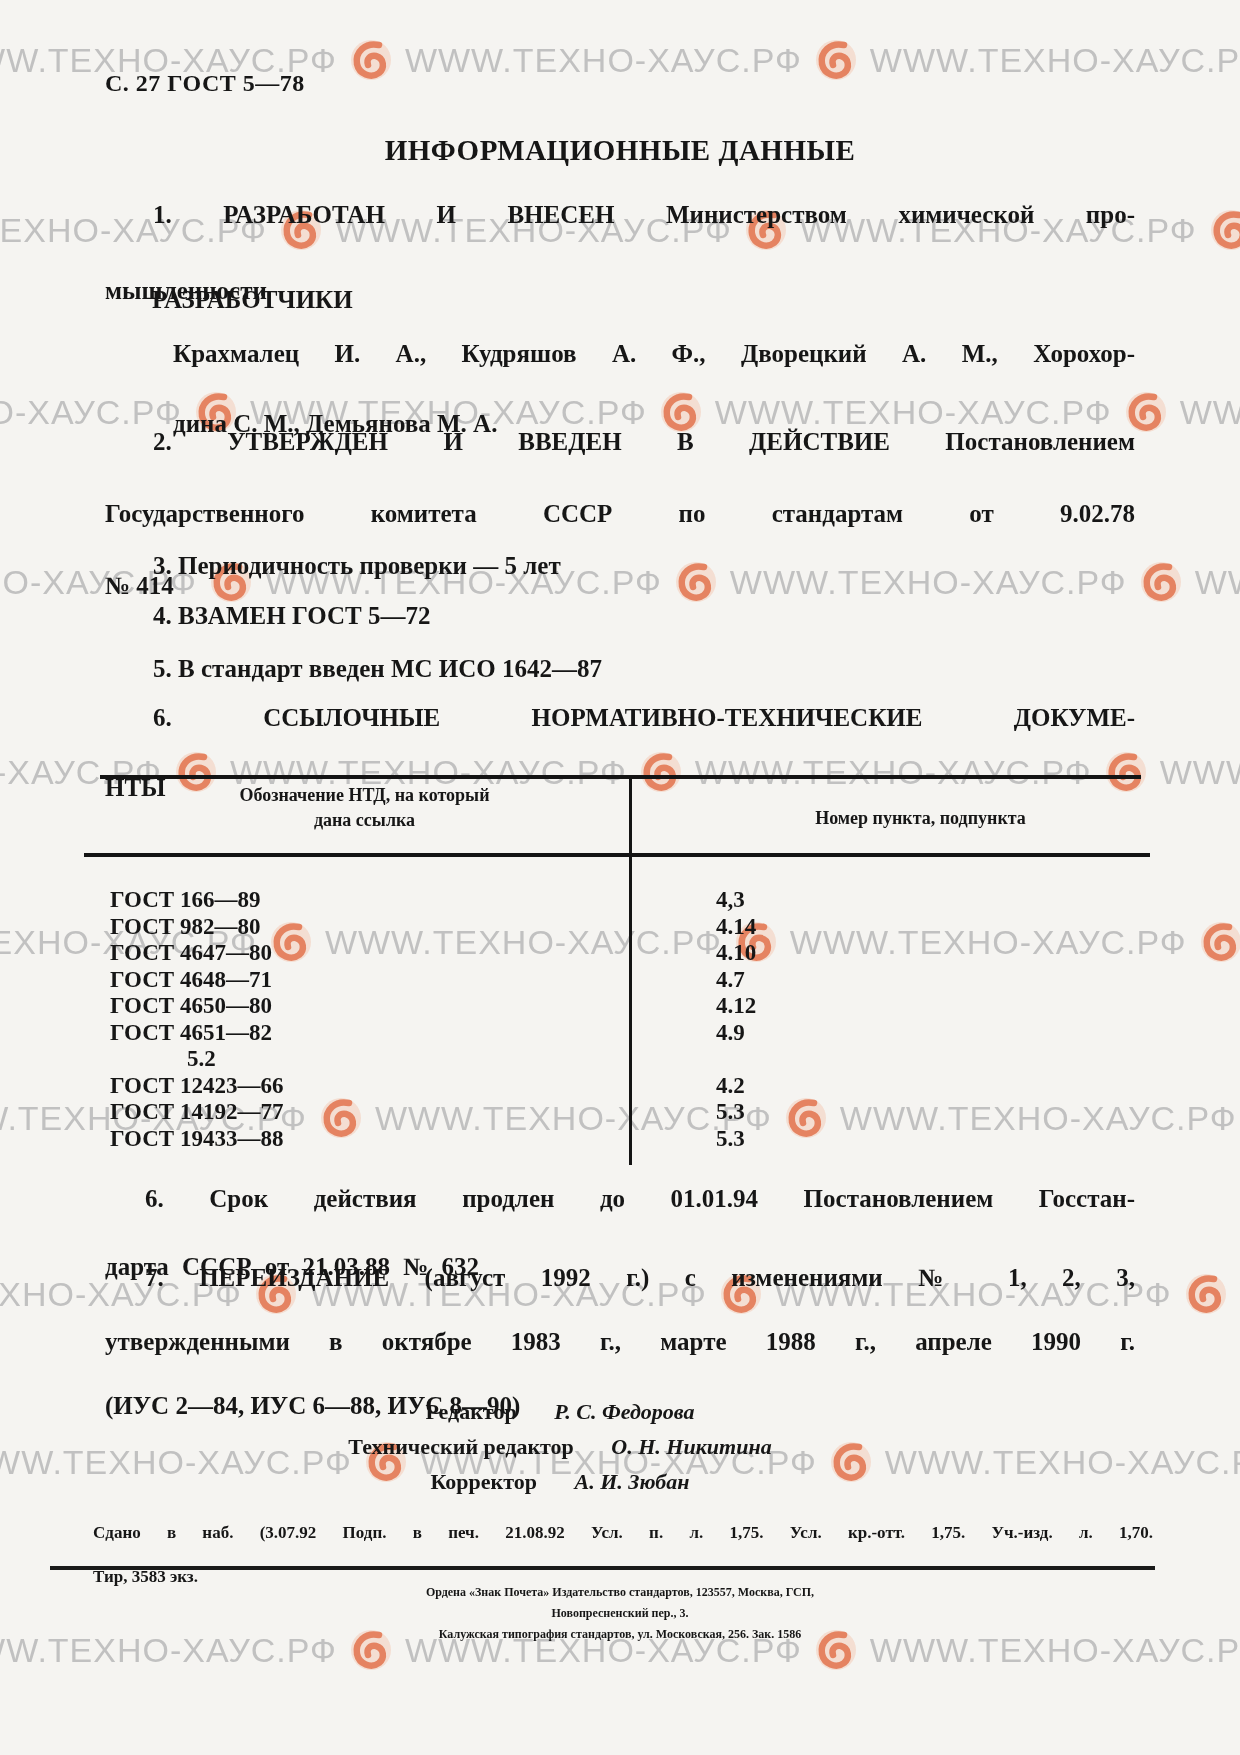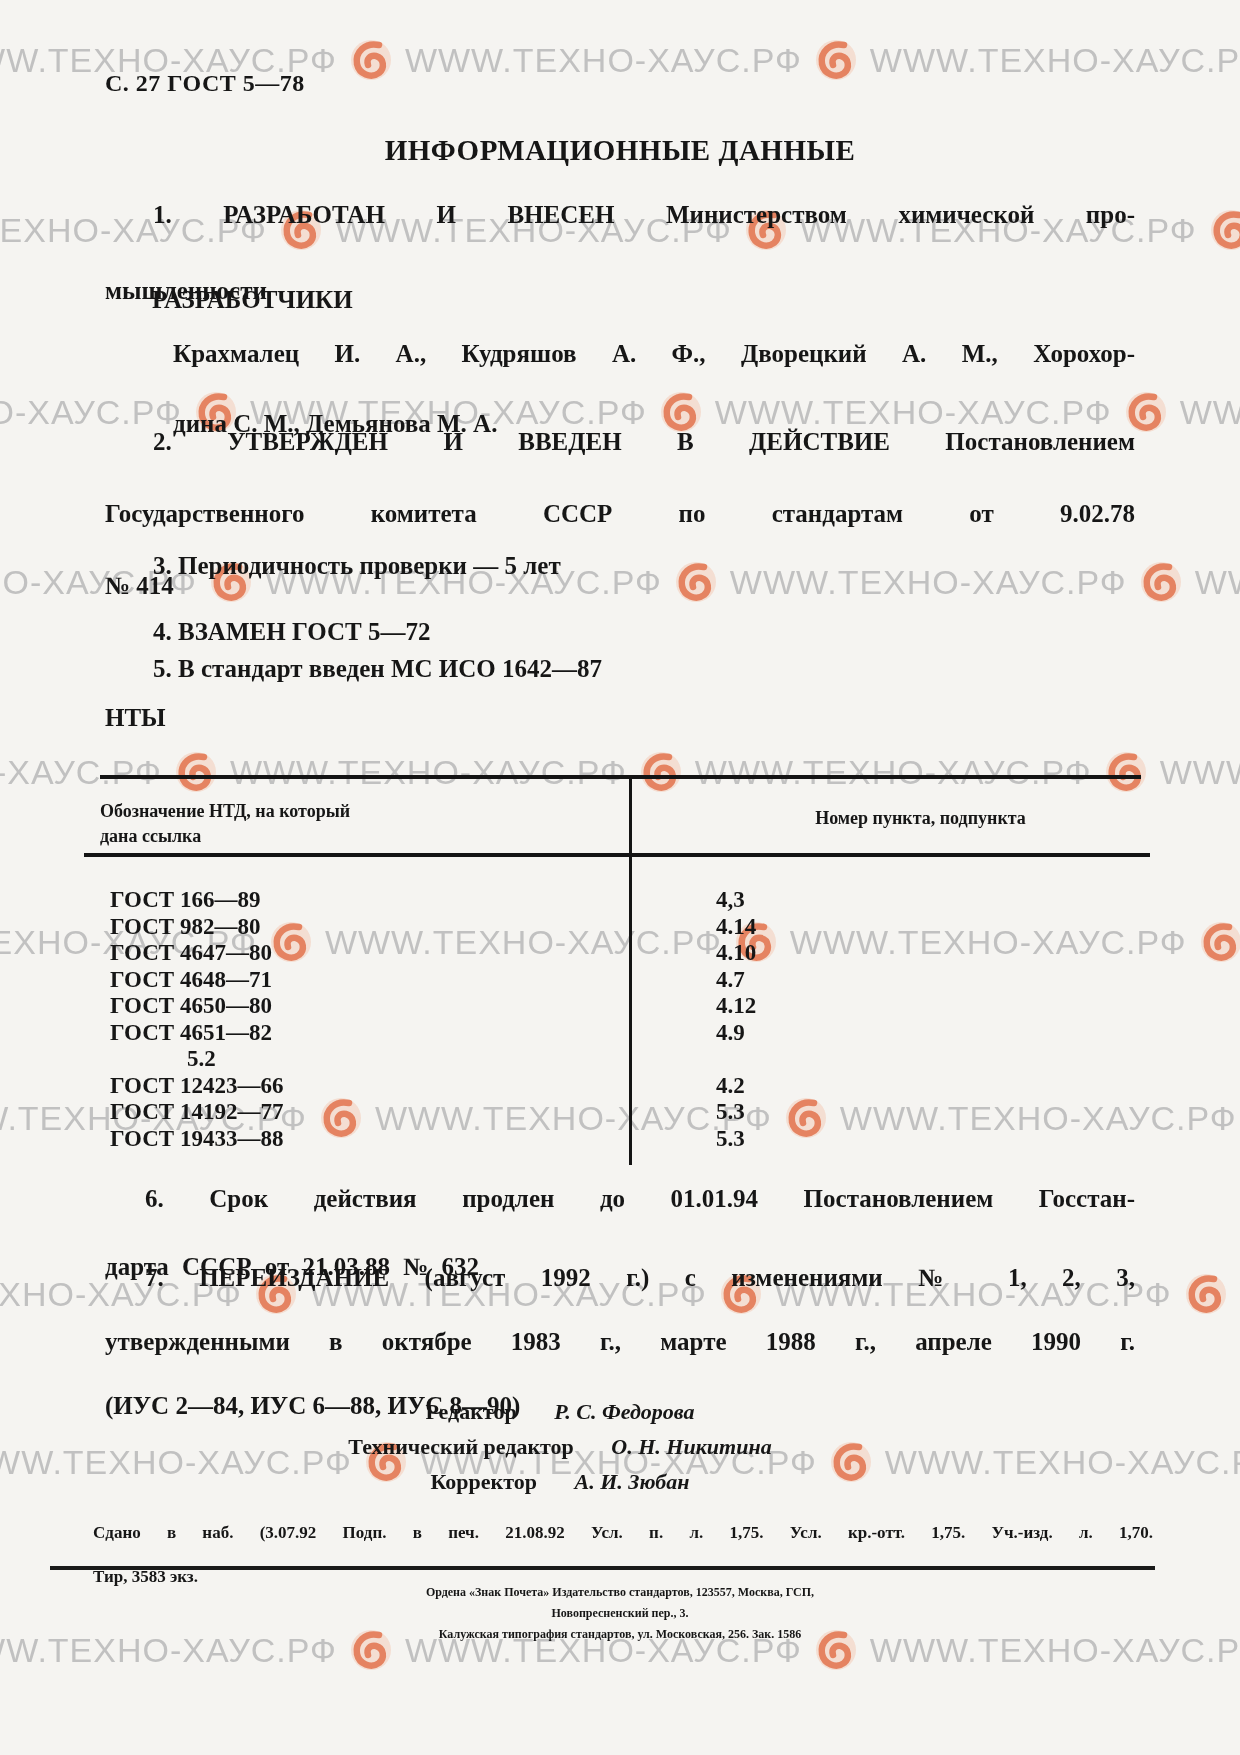--- a/index.html
+++ b/index.html
@@ -29,21 +29,21 @@
   .jline::after{content:"";display:inline-block;width:100%;height:0;}
   .ind48{text-indent:48px;}
   .ind40{text-indent:40px;}
   .pl48{padding-left:48px;}
   .ws7{word-spacing:7px;}
   
   .reftable{left:100px;top:775px;width:1041px;height:390px;}
   .t-toprule{position:absolute;left:0;top:0;width:100%;height:4px;background:#141414;}
   .t-sep{position:absolute;left:-16px;top:78px;width:1066px;height:4px;background:#141414;}
   .t-div{position:absolute;left:529px;top:4px;width:3px;height:386px;background:#141414;}
-  .t-col1h{position:absolute;left:0;top:24px;width:529px;font-size:18px;font-weight:700;line-height:25px;}
+  .t-col1h{position:absolute;left:0;top:8px;width:529px;text-align:center;font-size:18px;font-weight:700;line-height:25px;}
   .t-col2h{position:absolute;left:532px;top:33px;width:505px;text-align:center;font-size:18px;font-weight:700;padding-left:36px;}
   .t-body{position:absolute;left:0;top:112px;width:100%;}
   .trow{display:flex;height:26.5px;line-height:26.5px;font-size:23px;font-weight:700;}
   .tc1{width:529px;padding-left:10px;box-sizing:border-box;}
   .tc2{padding-left:87px;}
   
   .editors{left:105px;top:1394px;width:910px;font-size:22px;font-weight:700;text-align:center;}
   .edline{display:block;line-height:35px;}
   .edline i{font-style:italic;margin-left:32px;}
   .colophon{left:85px;top:1522px;width:1060px;font-size:17px;font-weight:700;line-height:22px;margin-left:8px;}
@@ -290,25 +290,26 @@
     </div>
 
     <div class="abs body-block" style="top:424px;line-height:36px;">
       <span class="jline ind48">2. УТВЕРЖДЕН И ВВЕДЕН В ДЕЙСТВИЕ Постановлением</span>
       <span class="jline">Государственного комитета СССР по стандартам от 9.02.78</span>
       <span class="line">№ 414</span>
     </div>
 
     <div class="abs body-block pl48" style="top:552px;">3. Периодичность проверки — 5 лет</div>
 
-    <div class="abs body-block pl48" style="top:602px;margin-top:16px;">4. ВЗАМЕН ГОСТ 5—72</div>
+    <div class="abs body-block pl48" style="top:602px;">4. ВЗАМЕН ГОСТ 5—72</div>
 
     <div class="abs body-block pl48" style="top:655px;">5. В стандарт введен МС ИСО 1642—87</div>
 
     <div class="abs body-block" style="top:700px;line-height:35px;">
+      <span class="jline ind48">6. ССЫЛОЧНЫЕ НОРМАТИВНО-ТЕХНИЧЕСКИЕ ДОКУМЕ-</span>
       <span class="line">НТЫ</span>
     </div>
 
     <div class="abs reftable">
       <div class="t-toprule"></div>
       <div class="t-div"></div>
       <div class="t-col1h">
         <span class="line">Обозначение НТД, на который</span>
         <span class="line">дана ссылка</span>
       </div>

